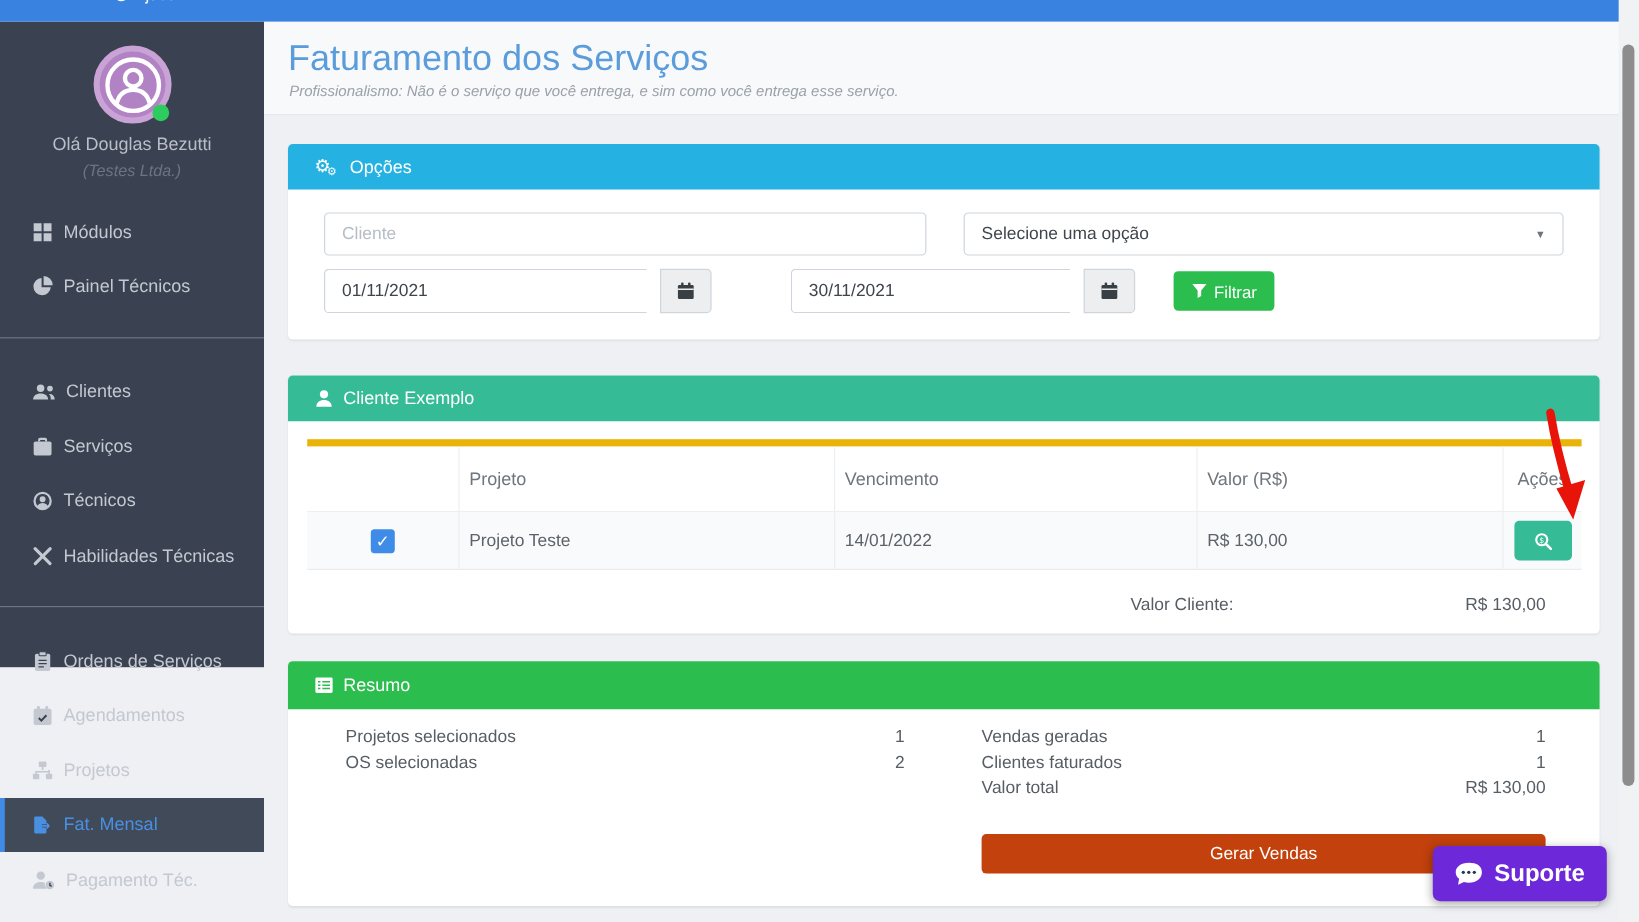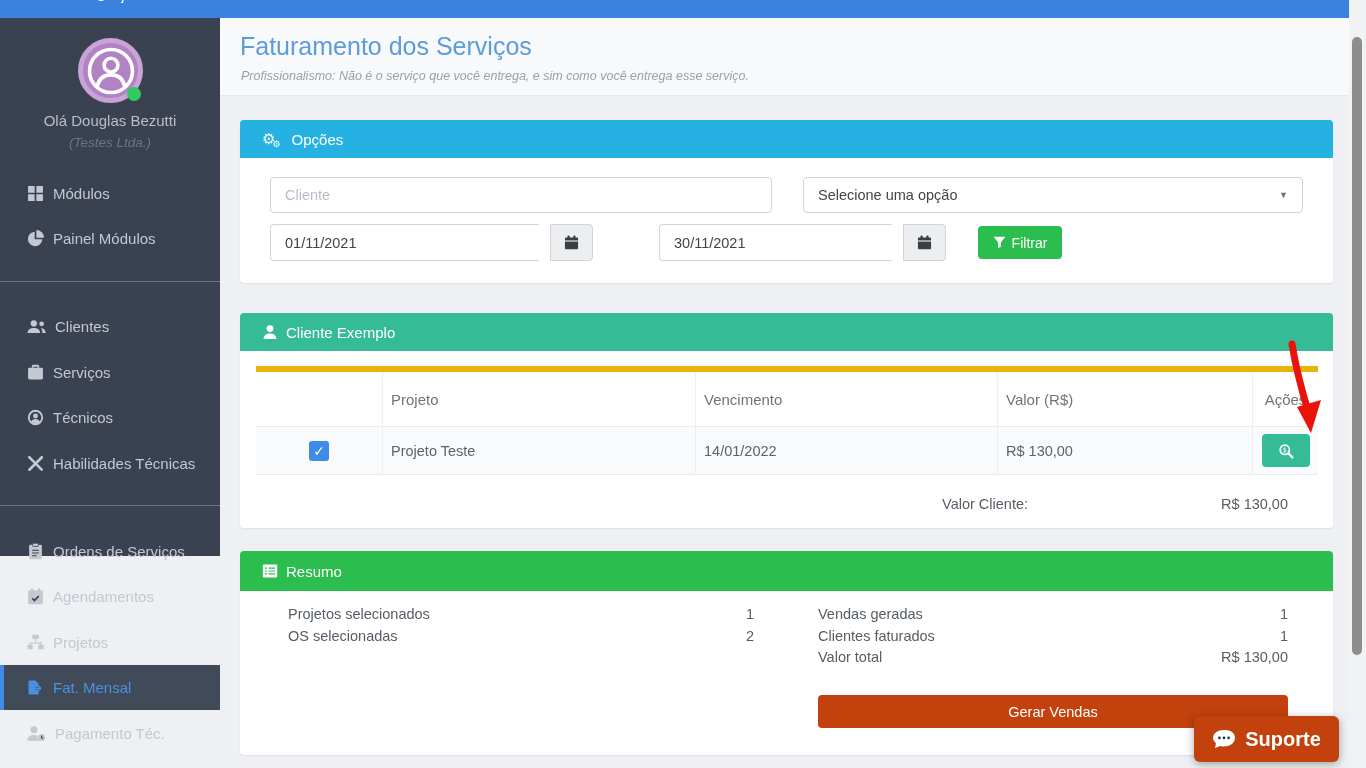--- a/index.html
+++ b/index.html
@@ -18,21 +18,21 @@
   .user-name { position:absolute; top:94px; left:0; width:220px; text-align:center; color:#b9bec8; font-size:15px; }
   .user-company { position:absolute; top:117px; left:0; width:220px; text-align:center; color:#6d7380; font-size:13.5px; font-style:italic; }
   .nav-item { position:absolute; left:0; width:220px; height:44px; display:flex; align-items:center; gap:9px; padding-left:27px; color:#c3c8d1; font-size:15px; cursor:pointer; }
   .nav-item svg { width:17px; height:17px; flex:none; }
   .nav-item.active { background:#414a59; border-left:4px solid #3f8ce8; padding-left:23px; color:#4a90e2; height:45px; }
   .sb-divider { position:absolute; left:0; width:220px; height:1px; background:#6e7480; }
 
   
   .content { position:absolute; left:220px; top:18px; width:1129px; height:750px; background:#eef0f3; }
   .content-head { position:absolute; left:0; top:0; width:1129px; height:78px; background:#f8f9fb; border-bottom:1px solid #e4e7ec; }
-  .page-title { position:absolute; left:20px; top:14px; font-size:25px; color:#5b9cdb; }
+  .page-title { position:absolute; left:20px; top:14px; font-size:30px; color:#5b9cdb; }
   .page-subtitle { position:absolute; left:21px; top:51px; font-size:12.5px; font-style:italic; color:#9aa1a9; }
 
   .panel { position:absolute; left:20px; width:1093px; background:#fff; border-radius:4px; box-shadow:0 1px 2px rgba(0,0,0,.07); }
   .panel-head { height:38px; border-radius:4px 4px 0 0; display:flex; align-items:center; gap:8px; padding-left:22px; color:#fff; font-size:15px; }
   .panel-head svg { width:16px; height:16px; }
 
   
   .p-options { top:102px; height:163px; }
   .p-options .panel-head { background:#25b2e2; }
   .cogs { font-size:15px; line-height:1; position:relative; top:-1px; }
@@ -69,21 +69,21 @@
   
   .p-summary { top:533px; height:204px; }
   .p-summary .panel-head { background:#2bbd4d; height:40px; }
   .sum-col { position:absolute; top:53px; }
   .sum-left { left:48px; width:466px; }
   .sum-right { left:578px; width:470px; }
   .sum-row { display:flex; justify-content:space-between; font-size:14.5px; color:#565d64; line-height:21.5px; }
   .btn-gerar { position:absolute; left:578px; top:144px; width:470px; height:33px; background:#c2410c; border:none; border-radius:4px; color:#fff; font-size:14.5px; display:flex; align-items:center; justify-content:center; cursor:pointer; font-family:"Liberation Sans",sans-serif; }
 
   
-  .support { position:absolute; left:1194px; top:705px; width:145px; height:46px; background:#c2410c; border-radius:6px; color:#fff; font-size:20px; font-weight:bold; display:flex; align-items:center; justify-content:center; gap:9px; cursor:pointer; box-shadow:0 2px 8px rgba(0,0,0,.35); z-index:10;margin-top:11px; }
+  .support { position:absolute; left:1194px; top:705px; width:145px; height:46px; background:#6d28d9; border-radius:6px; color:#fff; font-size:20px; font-weight:bold; display:flex; align-items:center; justify-content:center; gap:9px; cursor:pointer; box-shadow:0 2px 8px rgba(0,0,0,.35); z-index:10; }
 
   
   .scrollbar { position:absolute; left:1349px; top:0; width:17px; height:768px; background:#f1f2f3; z-index:8; }
   .scroll-thumb { position:absolute; left:3px; top:37px; width:10px; height:618px; background:#8d8d8d; border-radius:5px; cursor:pointer; }
 </style>
 </head>
 <body>
 
 <div class="topbar">
   <span class="help-frag">
@@ -110,21 +110,21 @@
     <svg viewBox="0 0 16 16" fill="currentColor">
         <path d="M1 1h6.2v6.2H1zM8.8 1H15v6.2H8.8zM1 8.8h6.2V15H1zM8.8 8.8H15V15H8.8z"></path>
       </svg>
     <span>Módulos</span>
   </div>
   <div class="nav-item" style="top:198px">
     <svg viewBox="0 0 16 16" fill="currentColor">
         <path d="M7.2 1.6A6.8 6.8 0 1 0 14.4 8.8H7.2z"></path>
         <path d="M8.8 0a7.2 7.2 0 0 1 7.2 7.2H8.8z"></path>
       </svg>
-    <span>Painel Módulos</span>
+    <span>Painel Técnicos</span>
   </div>
 
   <div class="sb-divider" style="top:263px"></div>
 
   <div class="nav-item" style="top:286px">
     <svg viewBox="0 0 20 16" fill="currentColor" style="width:19px">
         <circle cx="7.2" cy="4.8" r="3.3"></circle>
         <path d="M.6 14.8c0-3.4 2.7-5.3 6.6-5.3s6.6 1.9 6.6 5.3z"></path>
         <circle cx="15.4" cy="5.2" r="2.5"></circle>
         <path d="M15.6 9.9c2.5.4 4 2 4 4.9h-3.5c0-2-.1-3.8-1.6-4.7z"></path>

